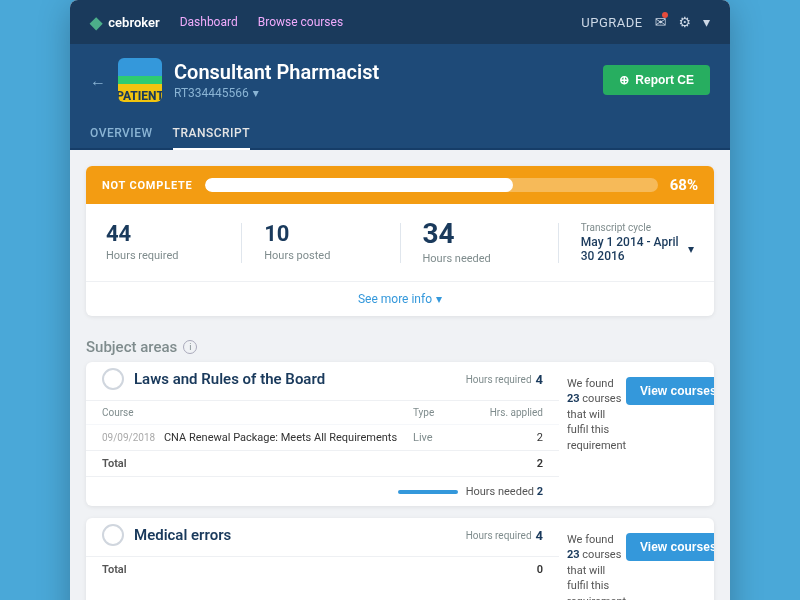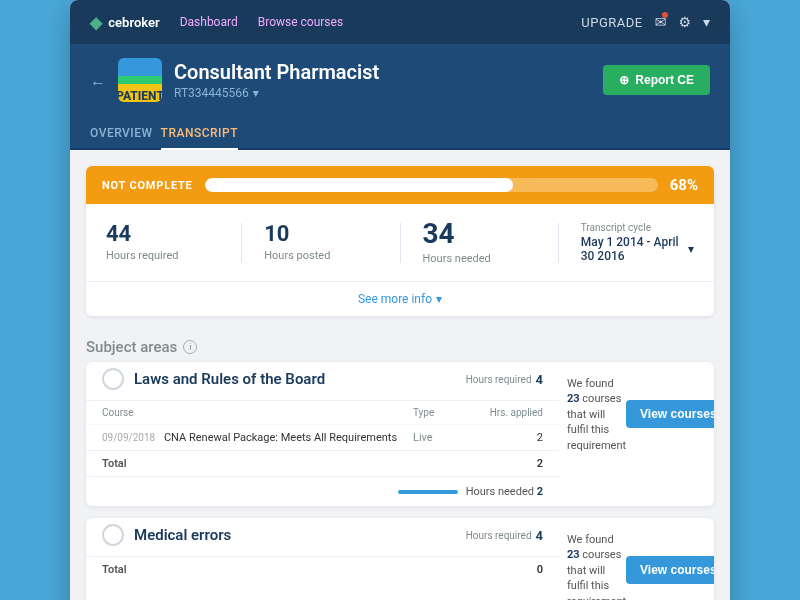--- a/index.html
+++ b/index.html
@@ -74,34 +74,34 @@
       font-size: 12px;
       font-weight: 600;
       cursor: pointer;
       display: flex; align-items: center; gap: 6px;
     }
     
     .tabs {
       background: #1e4a78;
       padding: 0 20px;
       display: flex;
-      gap: 8px;
+      gap: 20px;
       border-bottom: 2px solid #163d68;
     }
     .tab {
       padding: 10px 0 8px;
       color: #8ab4d4;
       font-size: 12px;
       font-weight: 500;
       cursor: pointer;
       border-bottom: 2px solid transparent;
       margin-bottom: -2px;
       letter-spacing: 0.5px;
     }
-    .tab.active { color: #fdba74; border-bottom-color: #fff; }
+    .tab.active { color: #e5e5e5; border-bottom-color: #fff; }
     
     .progress-section {
       background: #fff;
       margin: 16px 16px 12px;
       border-radius: 6px;
       overflow: hidden;
       box-shadow: 0 1px 4px rgba(0,0,0,0.08);
     }
     .progress-bar-container {
       background: #f39c12;
@@ -234,21 +234,21 @@
     .found-courses strong { color: #1a3a5c; font-weight: 700; }
     .view-courses-btn {
       background: #3498db;
       color: #fff;
       border: none;
       padding: 7px 14px;
       border-radius: 4px;
       font-size: 12px;
       font-weight: 600;
       cursor: pointer;
-      margin-top: 24px;
+      margin-top: 1px;
       white-space: nowrap;
     }
     .table-header {
       display: flex;
       padding: 6px 16px;
       border-top: 1px solid #eef0f3;
     }
     .th { font-size: 10px; color: #7f8c8d; flex: 1; }
     .th.type { flex: 0 0 70px; }
     .th.hrs { flex: 0 0 60px; text-align: right; }

